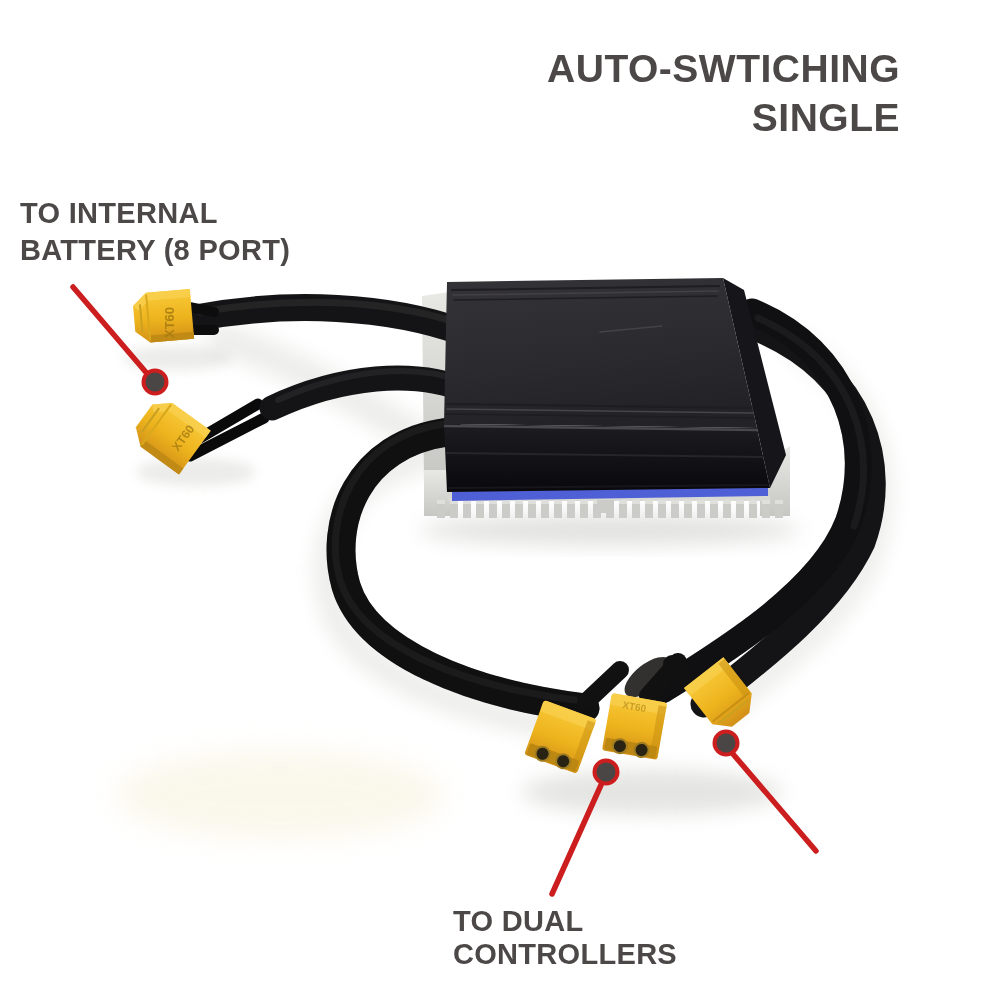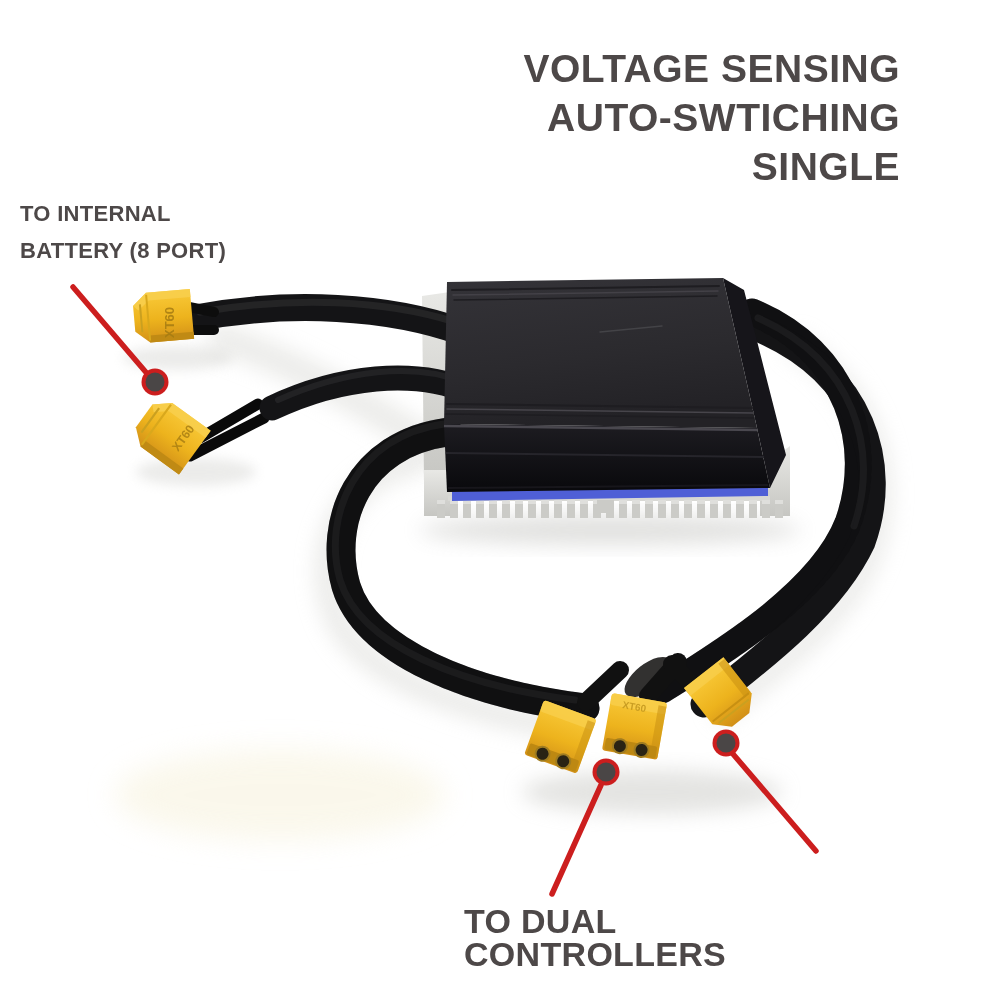--- a/index.html
+++ b/index.html
@@ -9,22 +9,22 @@
   .title{
     position:absolute;top:44px;right:100px;text-align:right;
     font-size:39px;line-height:49px;font-weight:700;letter-spacing:.5px;
     color:var(--text,#4d4848);
   }
   .callout{
     position:absolute;font-weight:700;letter-spacing:.3px;
     color:var(--text,#4d4848);
   }
   .callout span{display:block;}
-  .co-internal{left:20px;top:195px;font-size:22px;line-height:37px;}
-  .co-dual{left:464px;top:905px;font-size:34px;line-height:33px;}
+  .co-internal{left:20px;top:195px;font-size:29px;line-height:37px;}
+  .co-dual{left:453px;top:905px;font-size:29px;line-height:33px;}
   .co-external{left:738px;top:856px;font-size:29px;line-height:33px;}
 </style>
 </head>
 <body>
 
 <div class="stage">
 
   <svg width="1000" height="1000" viewBox="0 0 1000 1000">
     <defs>
       <filter id="b6" x="-40%" y="-40%" width="180%" height="180%">
@@ -187,21 +187,20 @@
       <circle cx="606" cy="772" r="13.5" fill="var(--annotation_red,#cc1e1e)"></circle>
       <circle cx="606" cy="772" r="9.5" fill="var(--annotation_dot_gray,#4a4646)"></circle>
 
       <path d="M733,754 L816,851" stroke="var(--annotation_red,#cc1e1e)" stroke-width="5.5" stroke-linecap="round" fill="none"></path>
       <circle cx="726" cy="743" r="13.5" fill="var(--annotation_red,#cc1e1e)"></circle>
       <circle cx="726" cy="743" r="9.5" fill="var(--annotation_dot_gray,#4a4646)"></circle>
     </g>
   </svg>
 
   <div class="title">
-    <span style="display:block">VOLTAGE SENSING</span>
     <span style="display:block">AUTO-SWTICHING</span>
     <span style="display:block">SINGLE</span>
   </div>
 
   <div class="callout co-internal">
     <span>TO INTERNAL</span>
     <span>BATTERY (8 PORT)</span>
   </div>
 
   <div class="callout co-dual">

